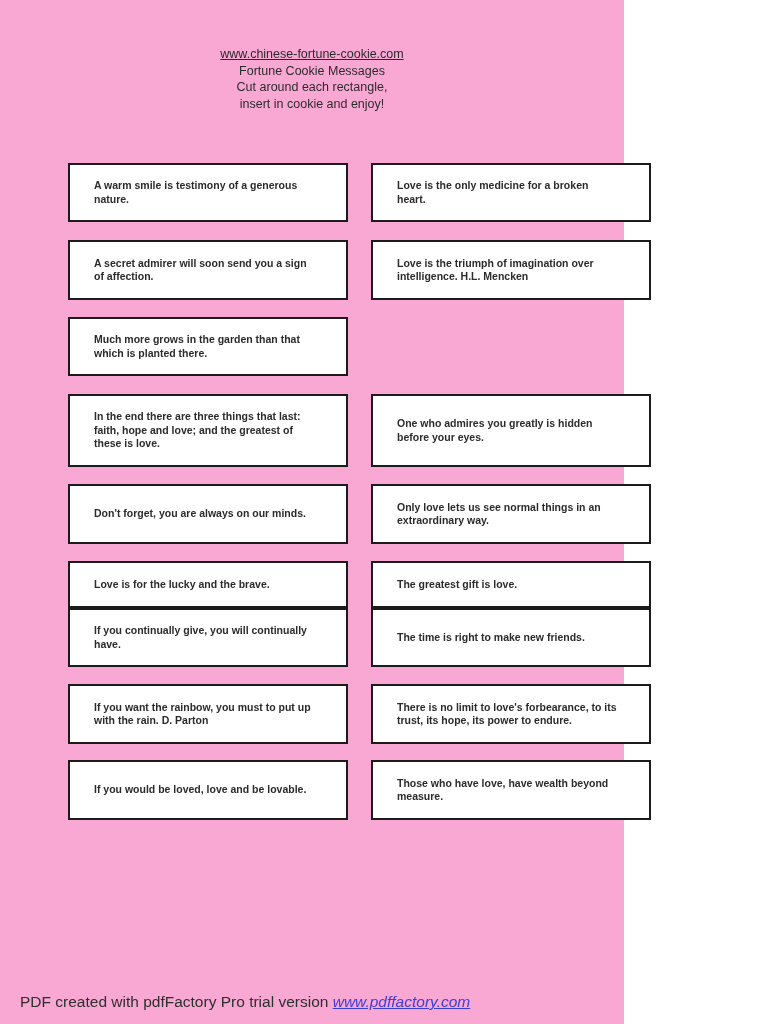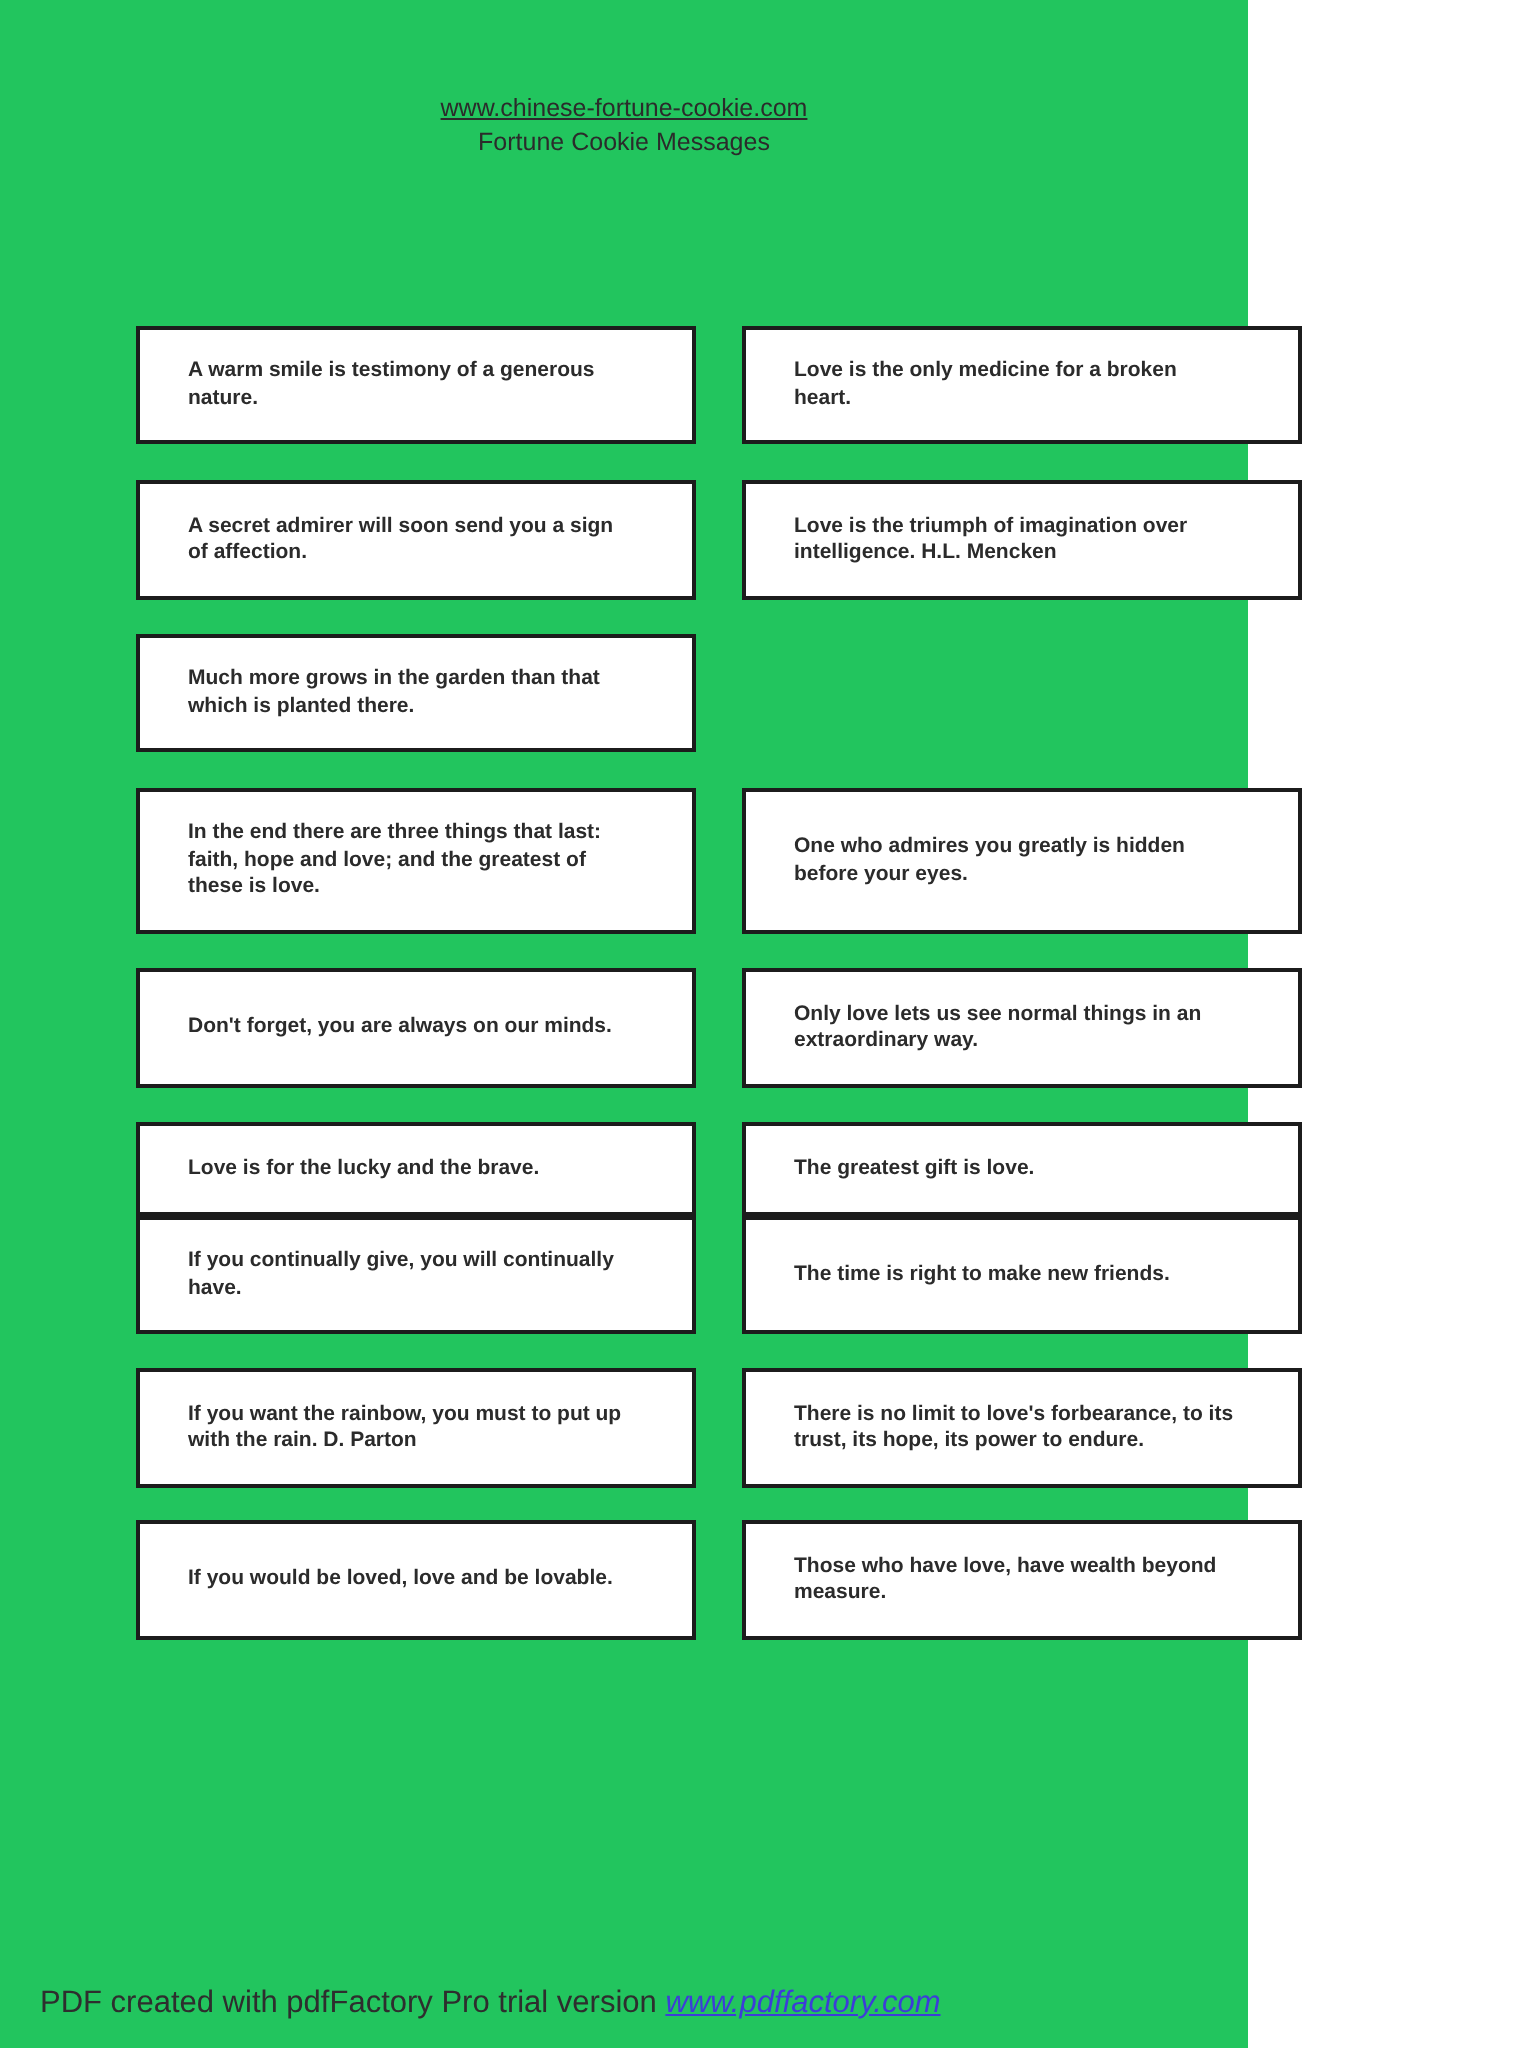--- a/index.html
+++ b/index.html
@@ -9,21 +9,21 @@
     width: 768px;
     height: 1024px;
     font-family: "Liberation Sans", sans-serif;
     color: #1a1a1a;
     overflow: hidden;
   }
   .page {
     position: relative;
     width: 624px;
     height: 1024px;
-    background: #22c55e;
+    background: #f9a8d4;
   }
   .header {
     position: absolute;
     top: 46px;
     left: 0;
     width: 100%;
     text-align: center;
     font-size: 12.5px;
     line-height: 16.5px;
     color: #2b2b2b;
@@ -73,20 +73,22 @@
 </head>
 <body>
 
 <div class="page">
 
   <div class="header">
     <div>
       <a class="site-link">www.chinese-fortune-cookie.com</a>
     </div>
     <div>Fortune Cookie Messages</div>
+    <div>Cut around each rectangle,</div>
+    <div>insert in cookie and enjoy!</div>
   </div>
 
   <div class="grid">
 
     <div class="row" style="height:59px; margin-bottom:18px;">
       <div class="cell">
           <div class="msg">A warm smile is testimony of a generous nature.</div>
         </div>
       <div class="cell">
           <div class="msg">Love is the only medicine for a broken heart.</div>

